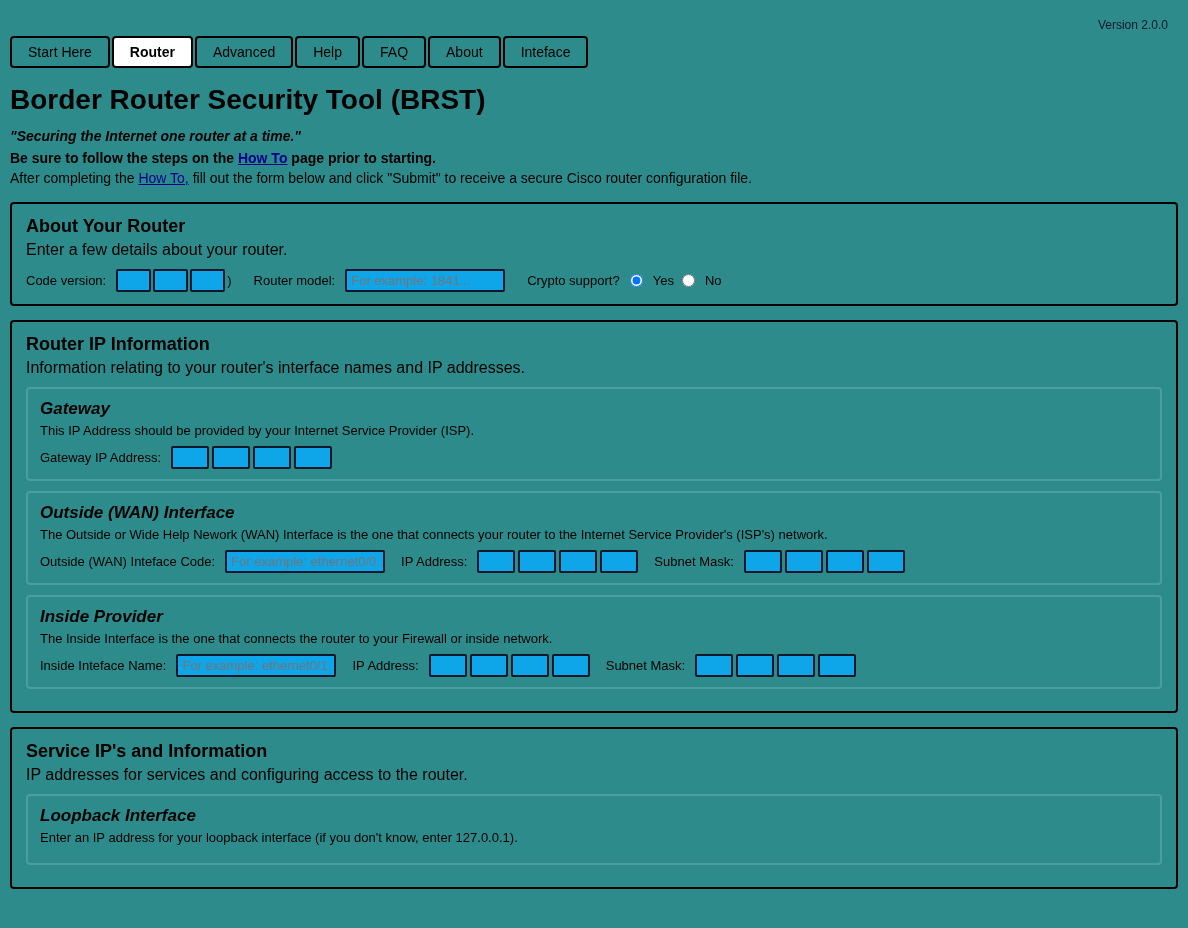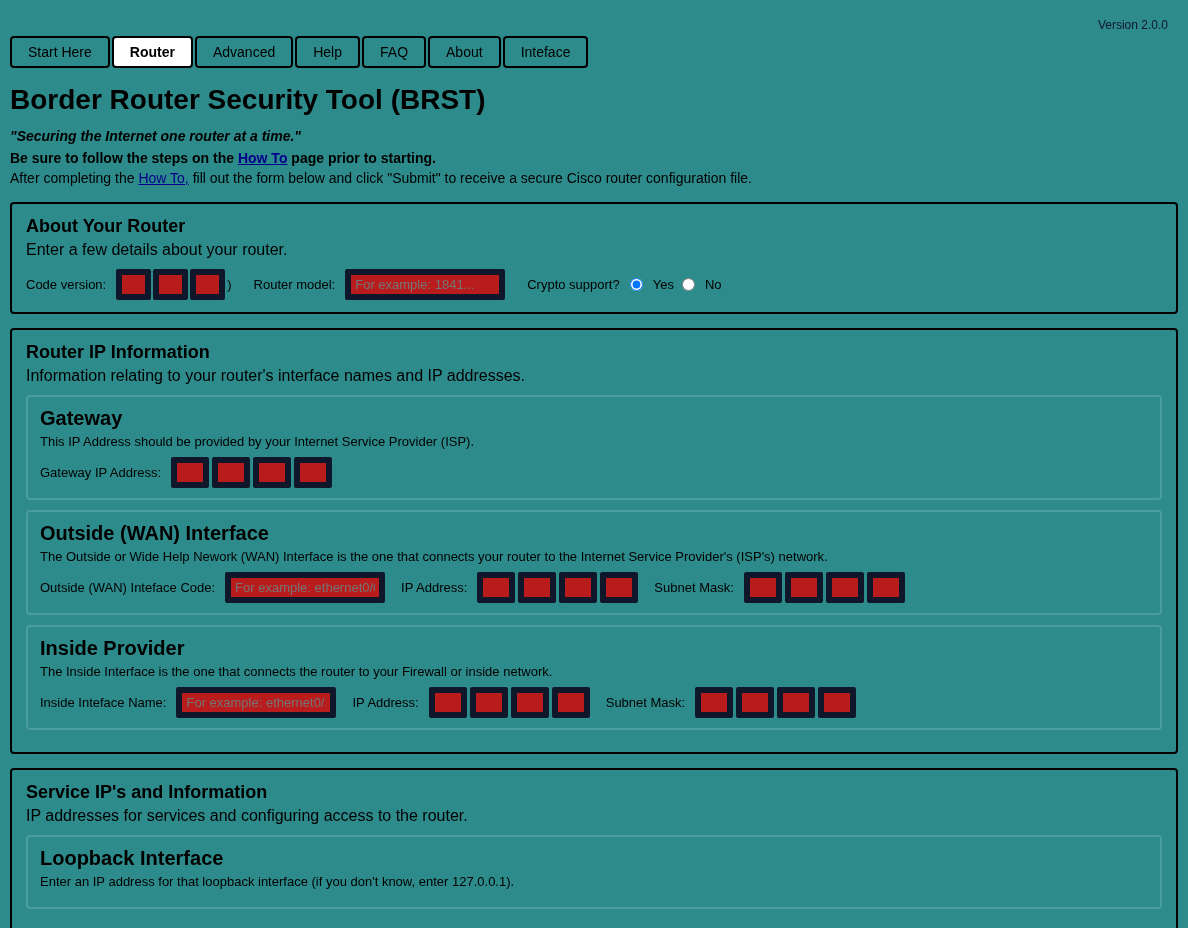--- a/index.html
+++ b/index.html
@@ -88,46 +88,47 @@
       color: #000;
     }
     .sub-section-box {
       border: 2px solid #4a9e9e;
       border-radius: 4px;
       padding: 10px 12px;
       margin-bottom: 10px;
       background-color: #2e8b8b;
     }
     .sub-section-title {
-      font-size: 20px;
+      font-size: 17px;
       font-weight: bold;
       color: #000;
       margin-bottom: 4px;
+      font-style: italic;
     }
     .sub-section-desc {
       font-size: 13px;
       color: #000;
       margin-bottom: 8px;
     }
     .field-row {
       display: flex;
       flex-direction: row;
       align-items: center;
       flex-wrap: wrap;
       gap: 6px;
       font-size: 13px;
     }
     .field-label {
       font-size: 13px;
       color: #000;
       margin-right: 4px;
     }
     input[type="text"] {
-      border: 6px solid #0f172a;
-      background: #b91c1c;
+      border: 2px solid #0f172a;
+      background: #0ea5e9;
       padding: 2px 4px;
       font-size: 13px;
       border-radius: 2px;
     }
     input[type="text"].small {
       width: 38px;
     }
     input[type="text"].large {
       width: 160px;
     }
@@ -279,17 +280,17 @@
       </div>
     </div>
   </div>
 
   <div class="section-box">
     <div class="section-title">Service IP's and Information</div>
     <div class="section-desc">IP addresses for services and configuring access to the router.</div>
 
     <div class="sub-section-box">
       <div class="sub-section-title">Loopback Interface</div>
-      <div class="sub-section-desc">Enter an IP address for that loopback interface (if you don't know, enter 127.0.0.1).</div>
+      <div class="sub-section-desc">Enter an IP address for your loopback interface (if you don't know, enter 127.0.0.1).</div>
     </div>
   </div>
 
 </div>
 
 </body></html>

